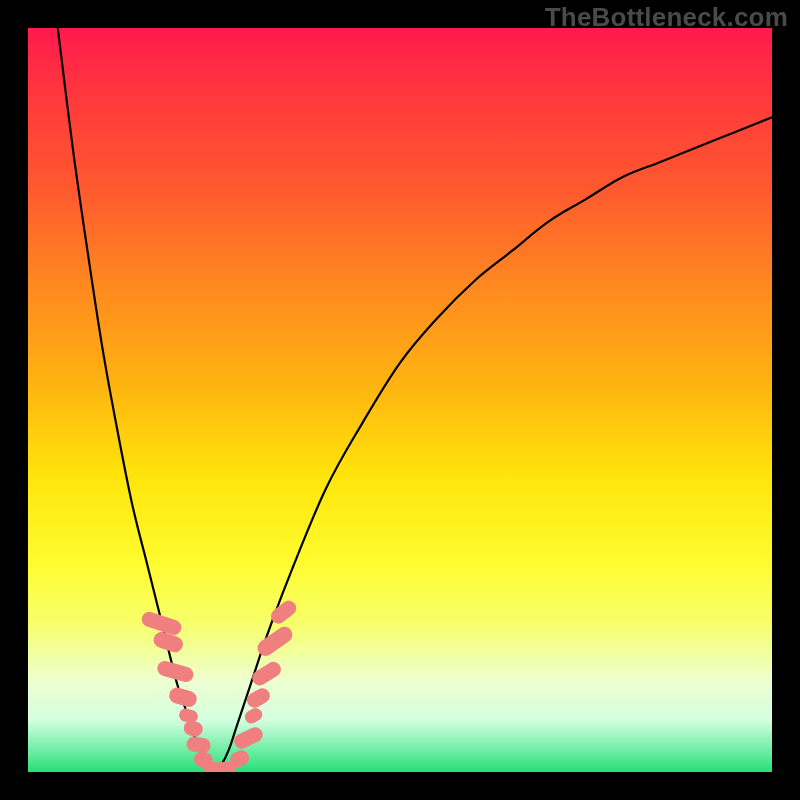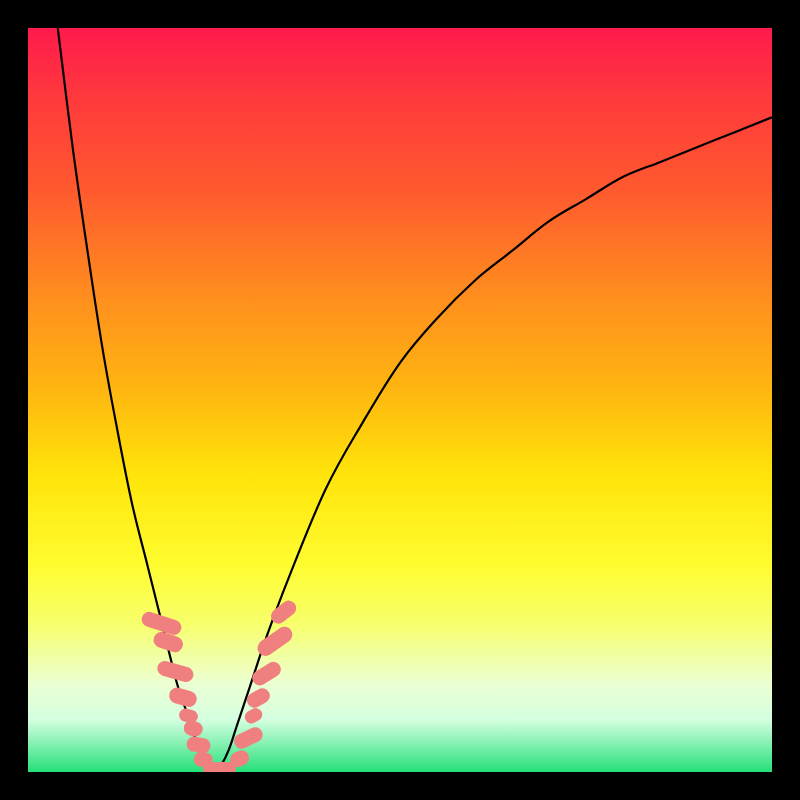--- a/index.html
+++ b/index.html
@@ -58,20 +58,21 @@
     font-size: 26px;
     font-weight: 600;
     color: #4a4a4a;
     letter-spacing: 0.2px;
   }
 </style>
 </head>
 <body>
 
 <div class="outer">
+  <div class="watermark">TheBottleneck.com</div>
   <div class="plot-area">
     <svg class="curves" viewBox="0 0 744 744" preserveAspectRatio="none">
       <path id="left-curve-path" fill="none" stroke="#000000" stroke-width="2.2" d="M 29.76 0 C 32.4384 21.427200000000013, 39.2832 78.86400000000006, 44.64 119.04000000000008 C 49.9968 159.2160000000001, 54.1632 187.04160000000007, 59.52 223.20000000000005 C 64.8768 259.3584, 69.04320000000001 287.7792, 74.4 319.92 C 79.7568 352.06080000000003, 83.9232 373.6368, 89.28 401.76 C 94.63680000000001 429.8832, 98.8032 452.05440000000004, 104.16000000000001 476.16 C 109.51680000000002 500.2656, 113.68320000000001 514.2528, 119.04 535.68 C 124.3968 557.1071999999999, 128.5632 573.7728000000001, 133.92 595.2 C 139.27679999999998 616.6272, 144.78240000000002 639.9888000000001, 148.8 654.72 C 152.8176 669.4512, 153.56159999999997 669.0047999999999, 156.23999999999998 677.04 C 158.9184 685.0752, 161.0016 691.3248, 163.68 699.36 C 166.35840000000002 707.3952, 168.4416 714.9839999999999, 171.12 721.68 C 173.79840000000002 728.376, 175.8816 732.5423999999999, 178.56 736.56 C 181.2384 740.5776, 184.6608 742.6608, 186 744"></path>
       <path id="right-curve-path" fill="none" stroke="#000000" stroke-width="2.2" d="M 186 744 C 187.3392 742.6608, 190.7616 740.5776, 193.44 736.56 C 196.1184 732.5423999999999, 198.2016 728.376, 200.88000000000002 721.68 C 203.55840000000003 714.9839999999999, 204.30240000000003 711.4128, 208.32000000000002 699.36 C 212.3376 687.3072000000001, 217.8432 670.7904, 223.2 654.72 C 228.55679999999998 638.6496000000001, 231.38400000000001 628.8288, 238.08 610.08 C 244.776 591.3312000000001, 249.68639999999996 577.3439999999999, 260.4 550.56 C 271.11359999999996 523.776, 284.208 489.40319999999997, 297.6 461.28 C 310.992 433.1568, 321.408 417.08639999999997, 334.8 394.32 C 348.192 371.5536, 358.608 353.54879999999997, 372 334.79999999999995 C 385.392 316.05119999999994, 395.80800000000005 304.8912, 409.20000000000005 290.16 C 422.59200000000004 275.4288, 433.008 265.01279999999997, 446.4 252.95999999999998 C 459.792 240.9072, 470.208 233.91360000000003, 483.6 223.20000000000005 C 496.992 212.48640000000006, 507.40799999999996 202.81440000000006, 520.8 193.44000000000005 C 534.192 184.06560000000005, 544.608 179.15520000000004, 558 171.12 C 571.392 163.08479999999997, 581.808 155.49599999999995, 595.2 148.79999999999995 C 608.5920000000001 142.10399999999996, 619.008 139.27680000000004, 632.4 133.92000000000007 C 645.7919999999999 128.5632000000001, 656.2080000000001 124.3968000000001, 669.6 119.04000000000008 C 682.992 113.68320000000006, 693.4079999999999 109.51679999999999, 706.8 104.15999999999997 C 720.192 98.80319999999995, 737.304 91.95839999999997, 744 89.27999999999997"></path>
     </svg>
     <div id="marker-layer">
         <div class="marker" style="width: 14.88px; height: 40.92px; left: 126.48px; top: 574.74px; transform: rotate(-72deg); border-radius: 7.44px;"></div>
         <div class="marker" style="width: 16.368px; height: 29.76px; left: 131.688px; top: 598.92px; transform: rotate(-72deg); border-radius: 8.184px;"></div>
         <div class="marker" style="width: 14.88px; height: 37.2px; left: 139.872px; top: 624.96px; transform: rotate(-74deg); border-radius: 7.44px;"></div>
         <div class="marker" style="width: 16.368px; height: 28.272px; left: 146.568px; top: 655.464px; transform: rotate(-74deg); border-radius: 8.184px;"></div>

